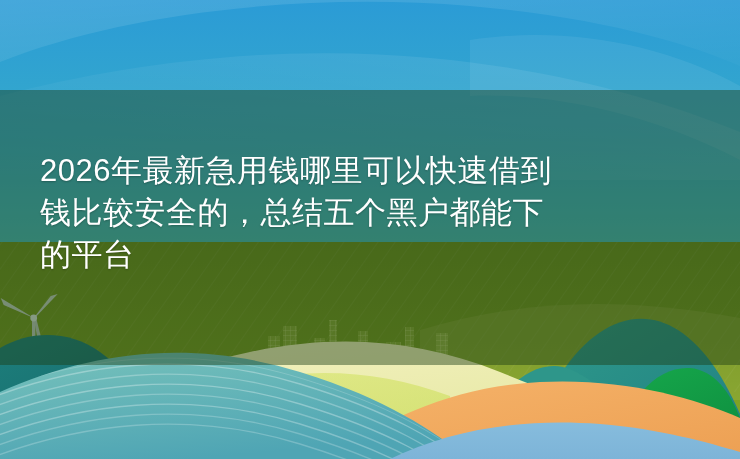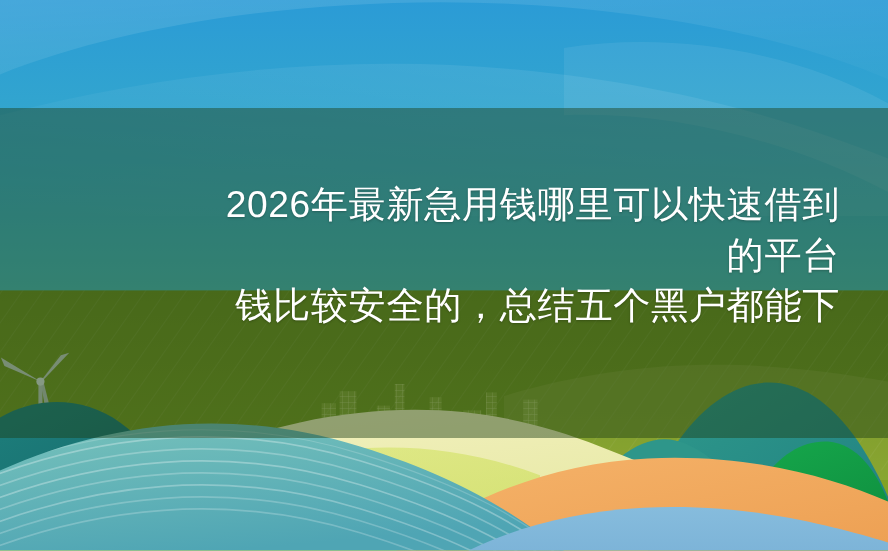--- a/index.html
+++ b/index.html
@@ -32,21 +32,21 @@
     background:rgba(28,62,22,0.45);
     pointer-events:none;
   }
 
   
   .title-wrap {
     position:absolute;
     left:0; right:0;
     top:150px;
     padding:0 40px;
-    text-align:right;
+    text-align:left;
     z-index:5;
   }
   .title-line {
     display:block;
     color:#ffffff;
     font-size:31px;
     line-height:42px;
     letter-spacing:0.5px;
     font-weight:400;
     text-shadow:0 1px 2px rgba(0,0,0,0.25);
@@ -216,18 +216,18 @@
 
       <path d="M390,459 C450,430 520,418 600,424 C660,429 706,442 740,452 L740,459 Z" fill="url(#blueFgGrad)"></path>
 
     </g>
   </svg>
 
   <div class="title-band"></div>
 
   <div class="title-wrap">
     <span class="title-line">2026年最新急用钱哪里可以快速借到</span>
+    <span class="title-line">钱比较安全的，总结五个黑户都能下</span>
     <span class="title-line">的平台</span>
-    <span class="title-line">钱比较安全的，总结五个黑户都能下</span>
   </div>
 
 
 </div>
 
 </body></html>

